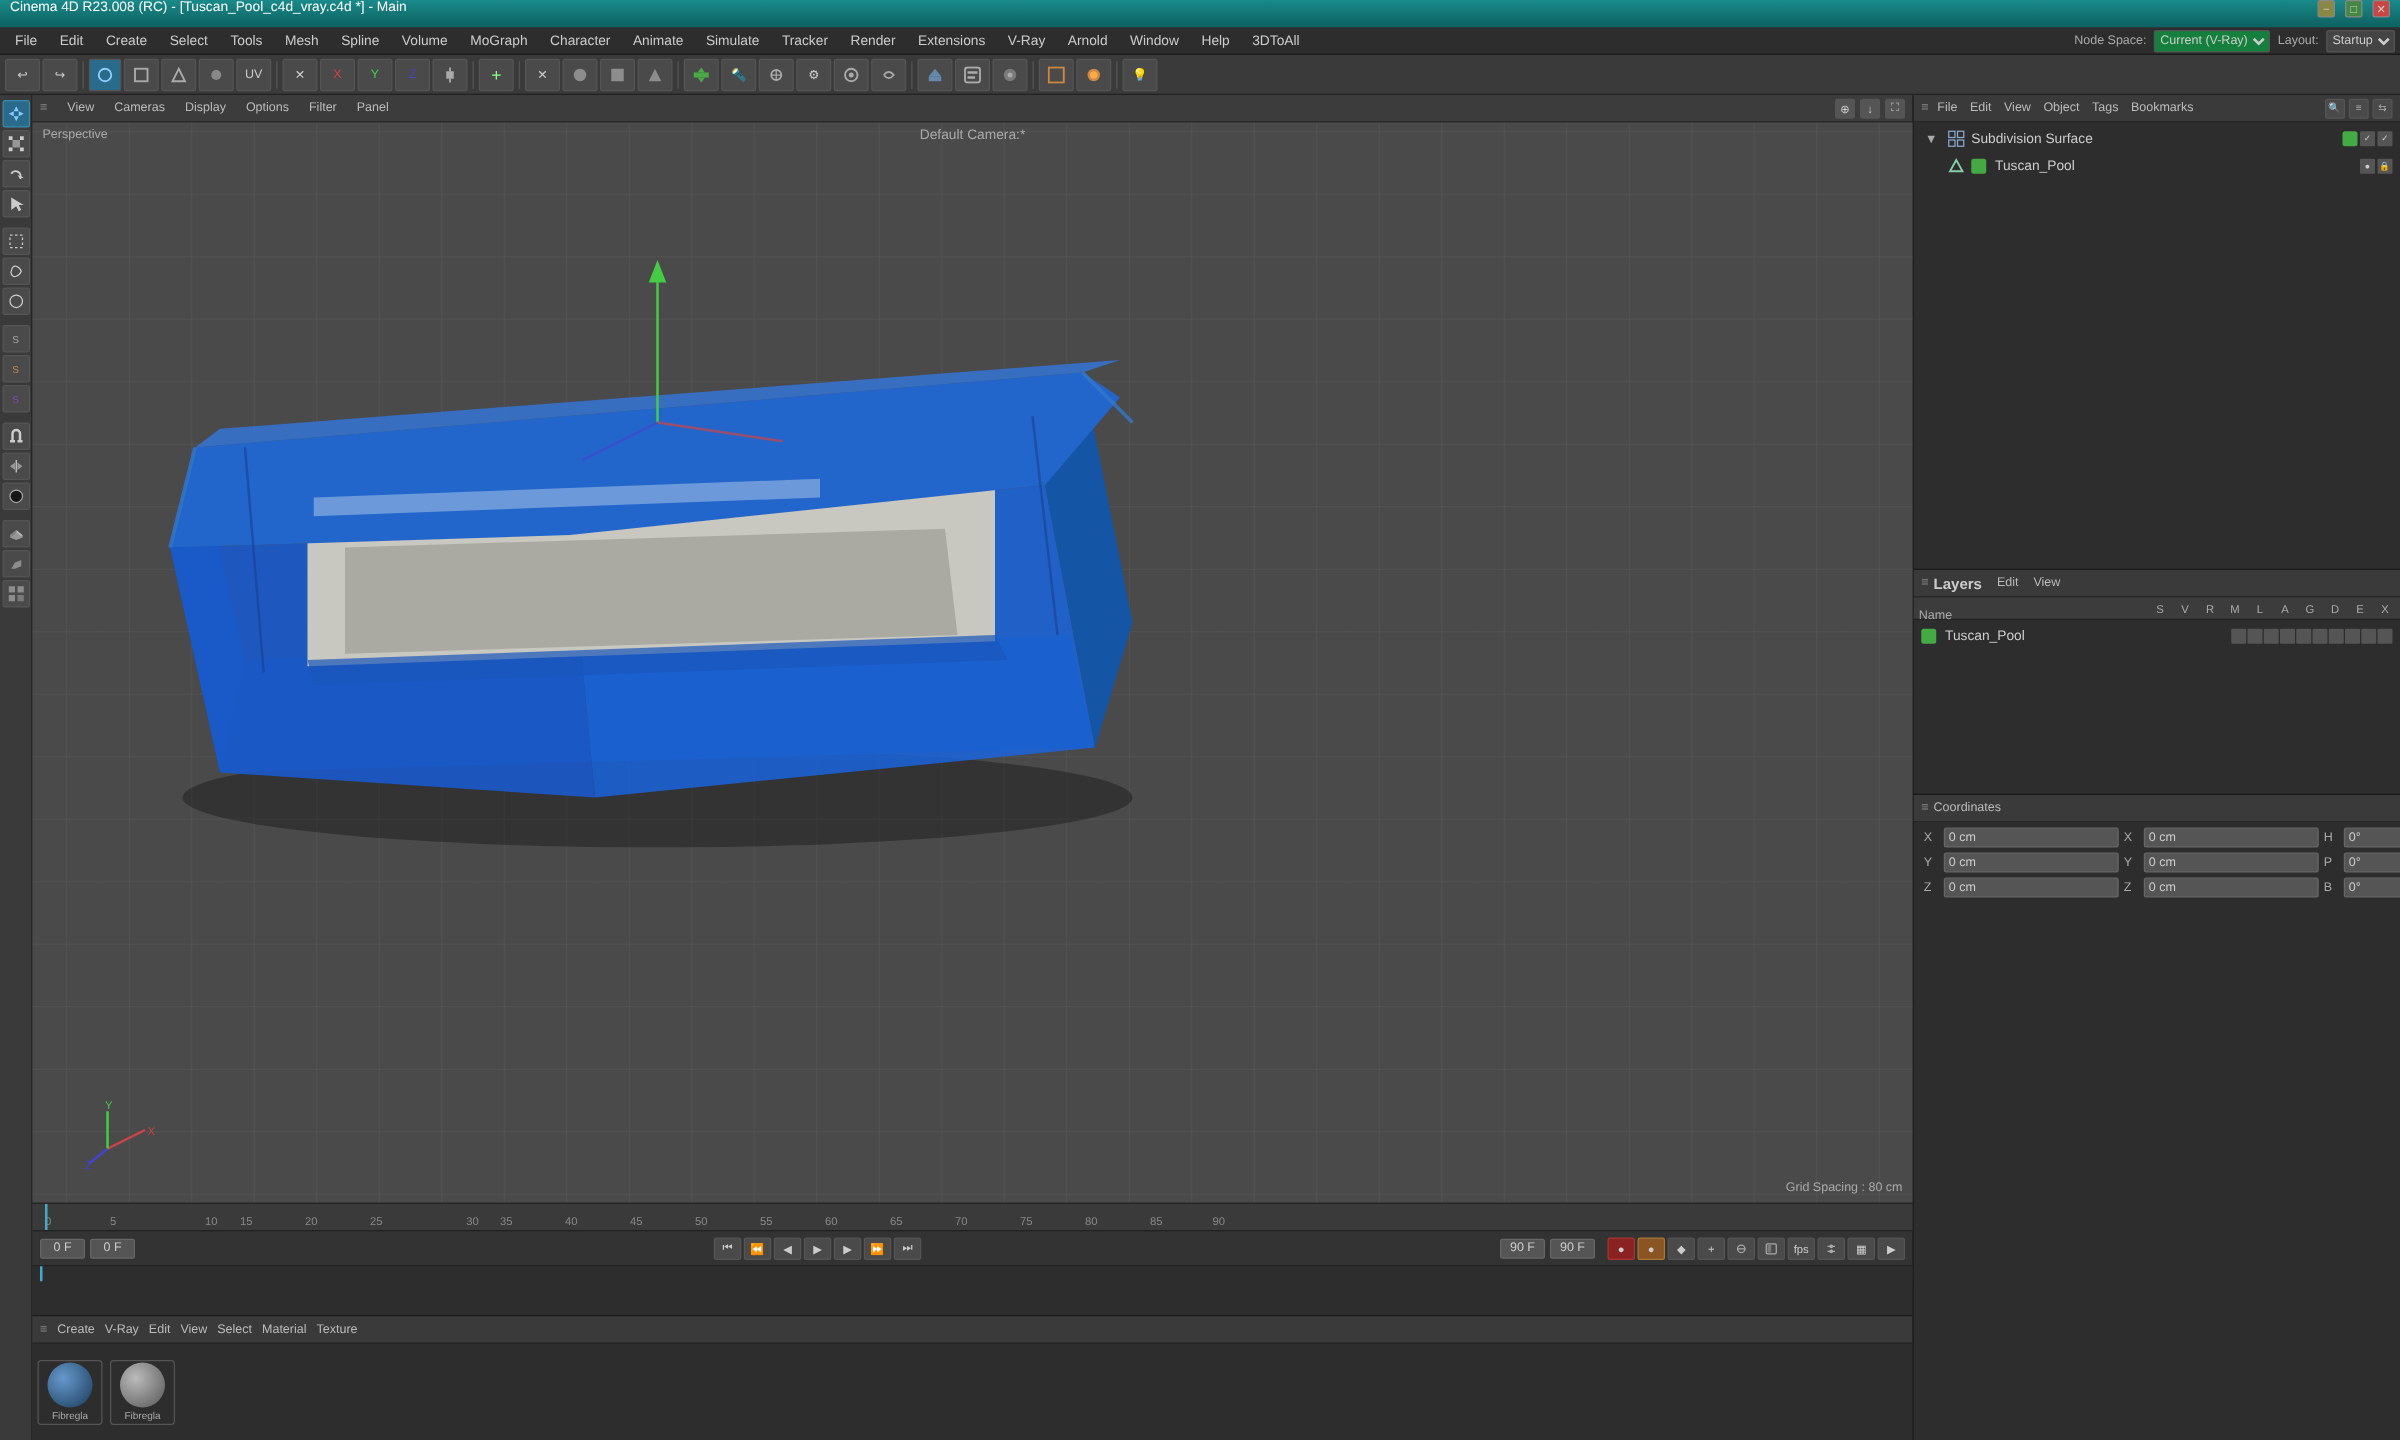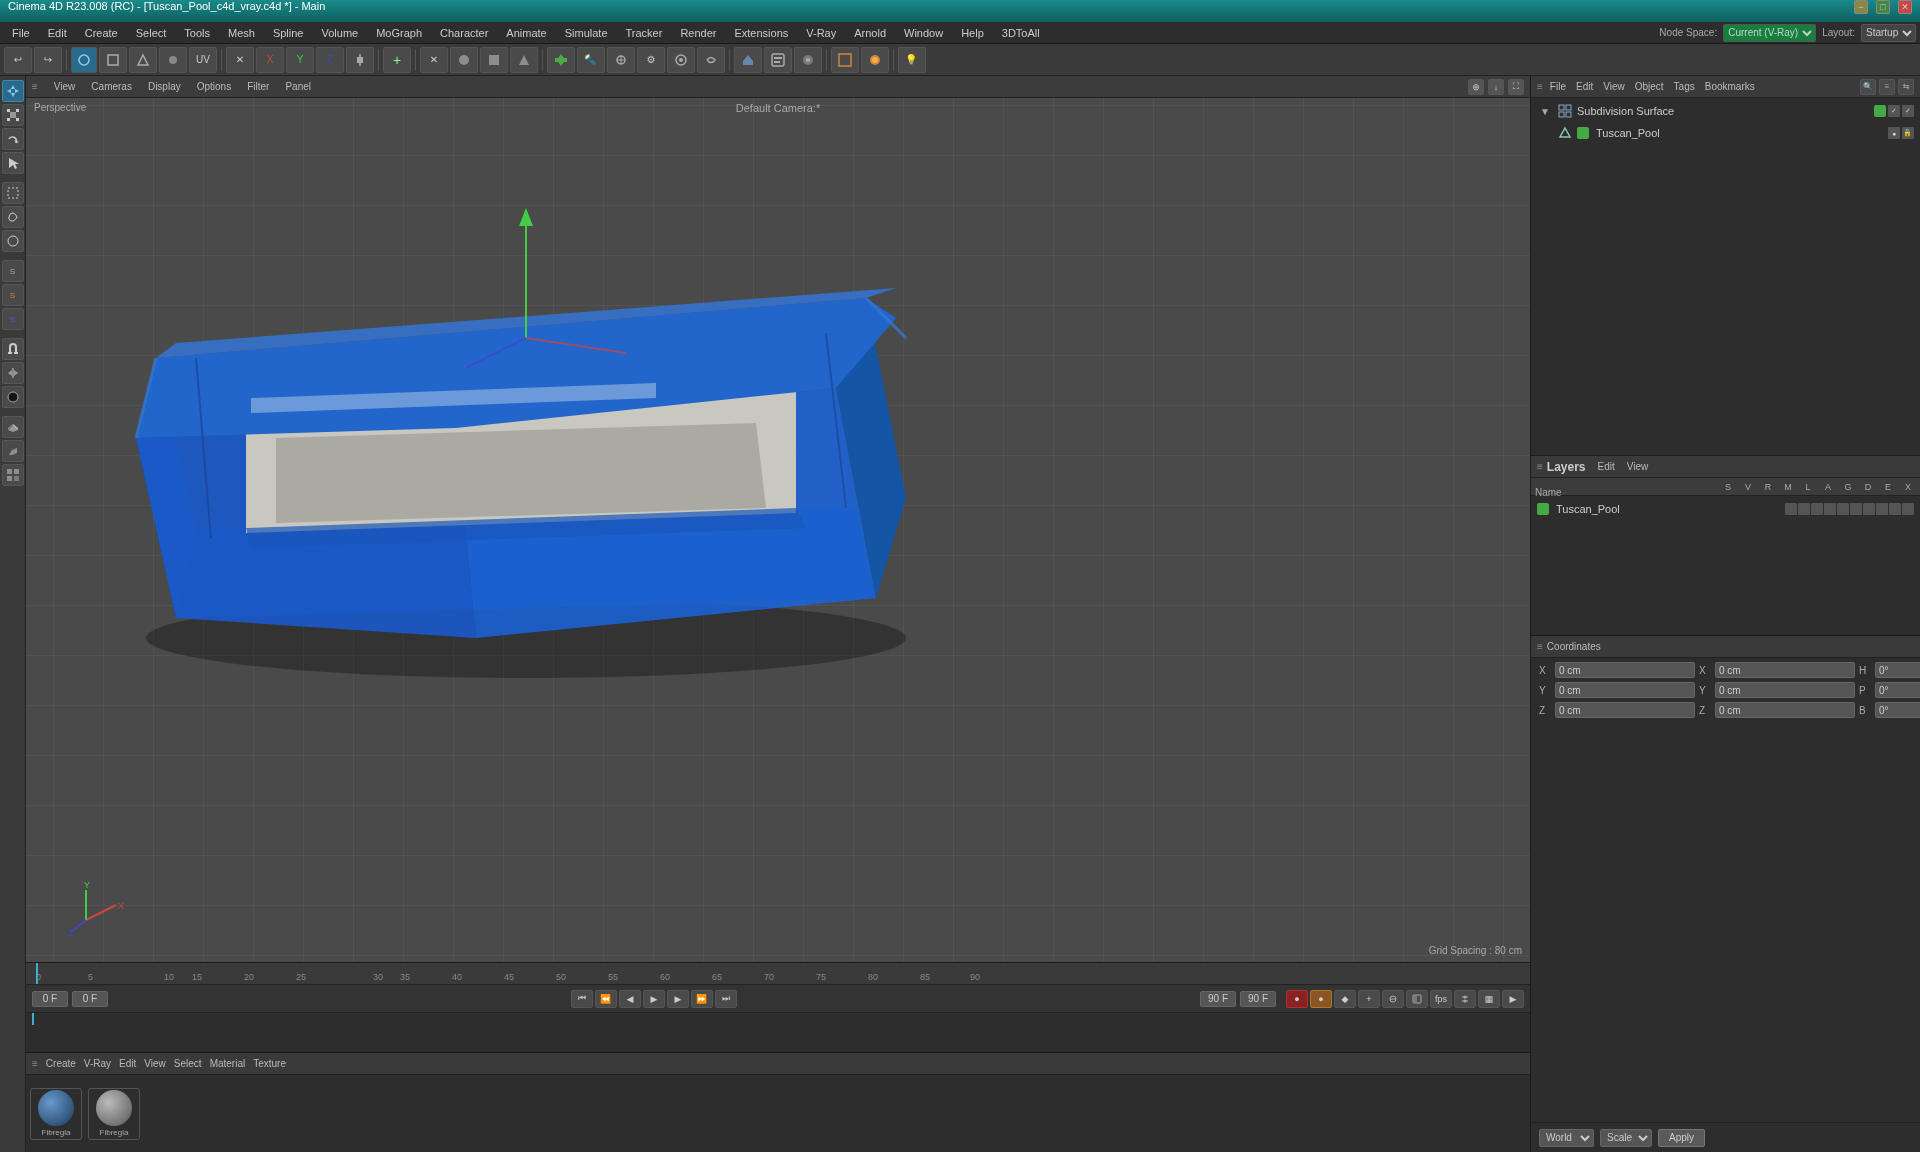--- a/index.html
+++ b/index.html
@@ -1084,27 +1084,16 @@
         </div>
         <div class="coord-row">
           <span class="coord-label">Z</span>
           <input class="coord-input" type="text" value="0 cm" style="">
         </div>
         <div class="coord-row">
           <span class="coord-label">B</span>
           <input class="coord-input" type="text" value="0°" style="">
         </div>
       </div>
-      <div id="cp-footer">
-        <select class="coord-select">
-          <option>World</option>
-          <option>Object</option>
-        </select>
-        <select class="coord-select">
-          <option>Scale</option>
-          <option>Size</option>
-        </select>
-        <button class="apply-btn">Apply</button>
-      </div>
     </div>
   </div>
 
 </div>
 
 </body></html>

